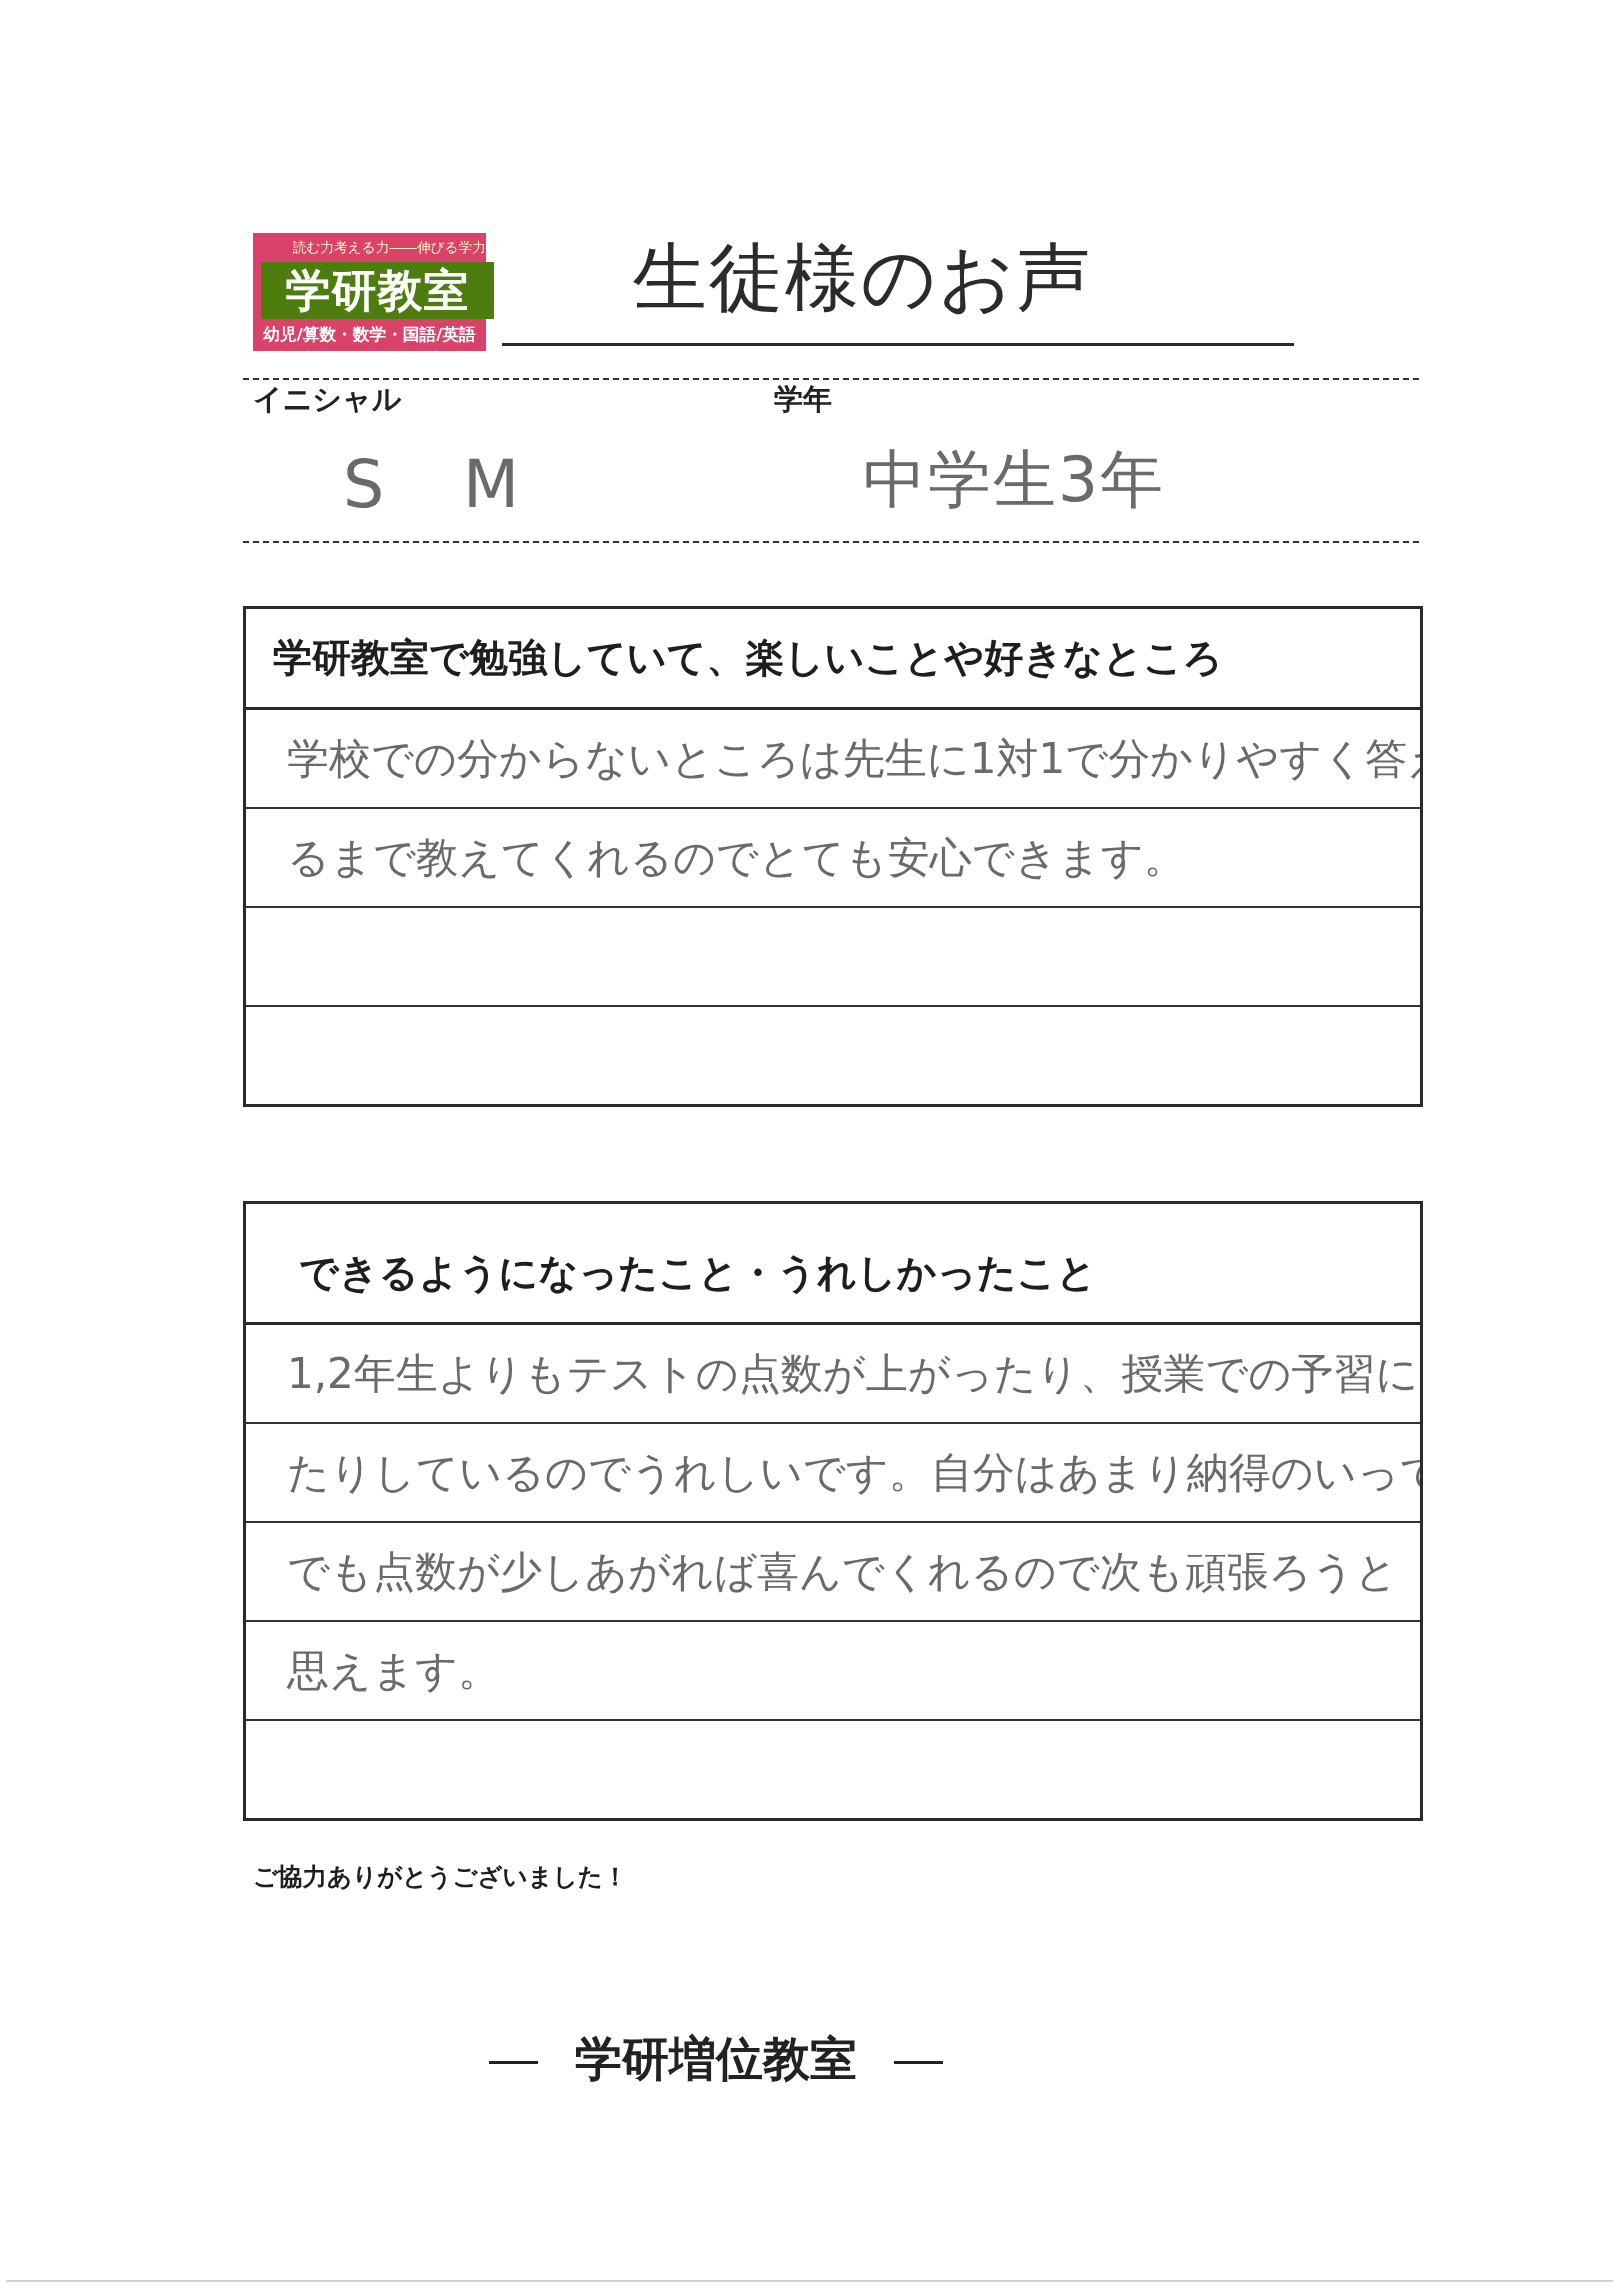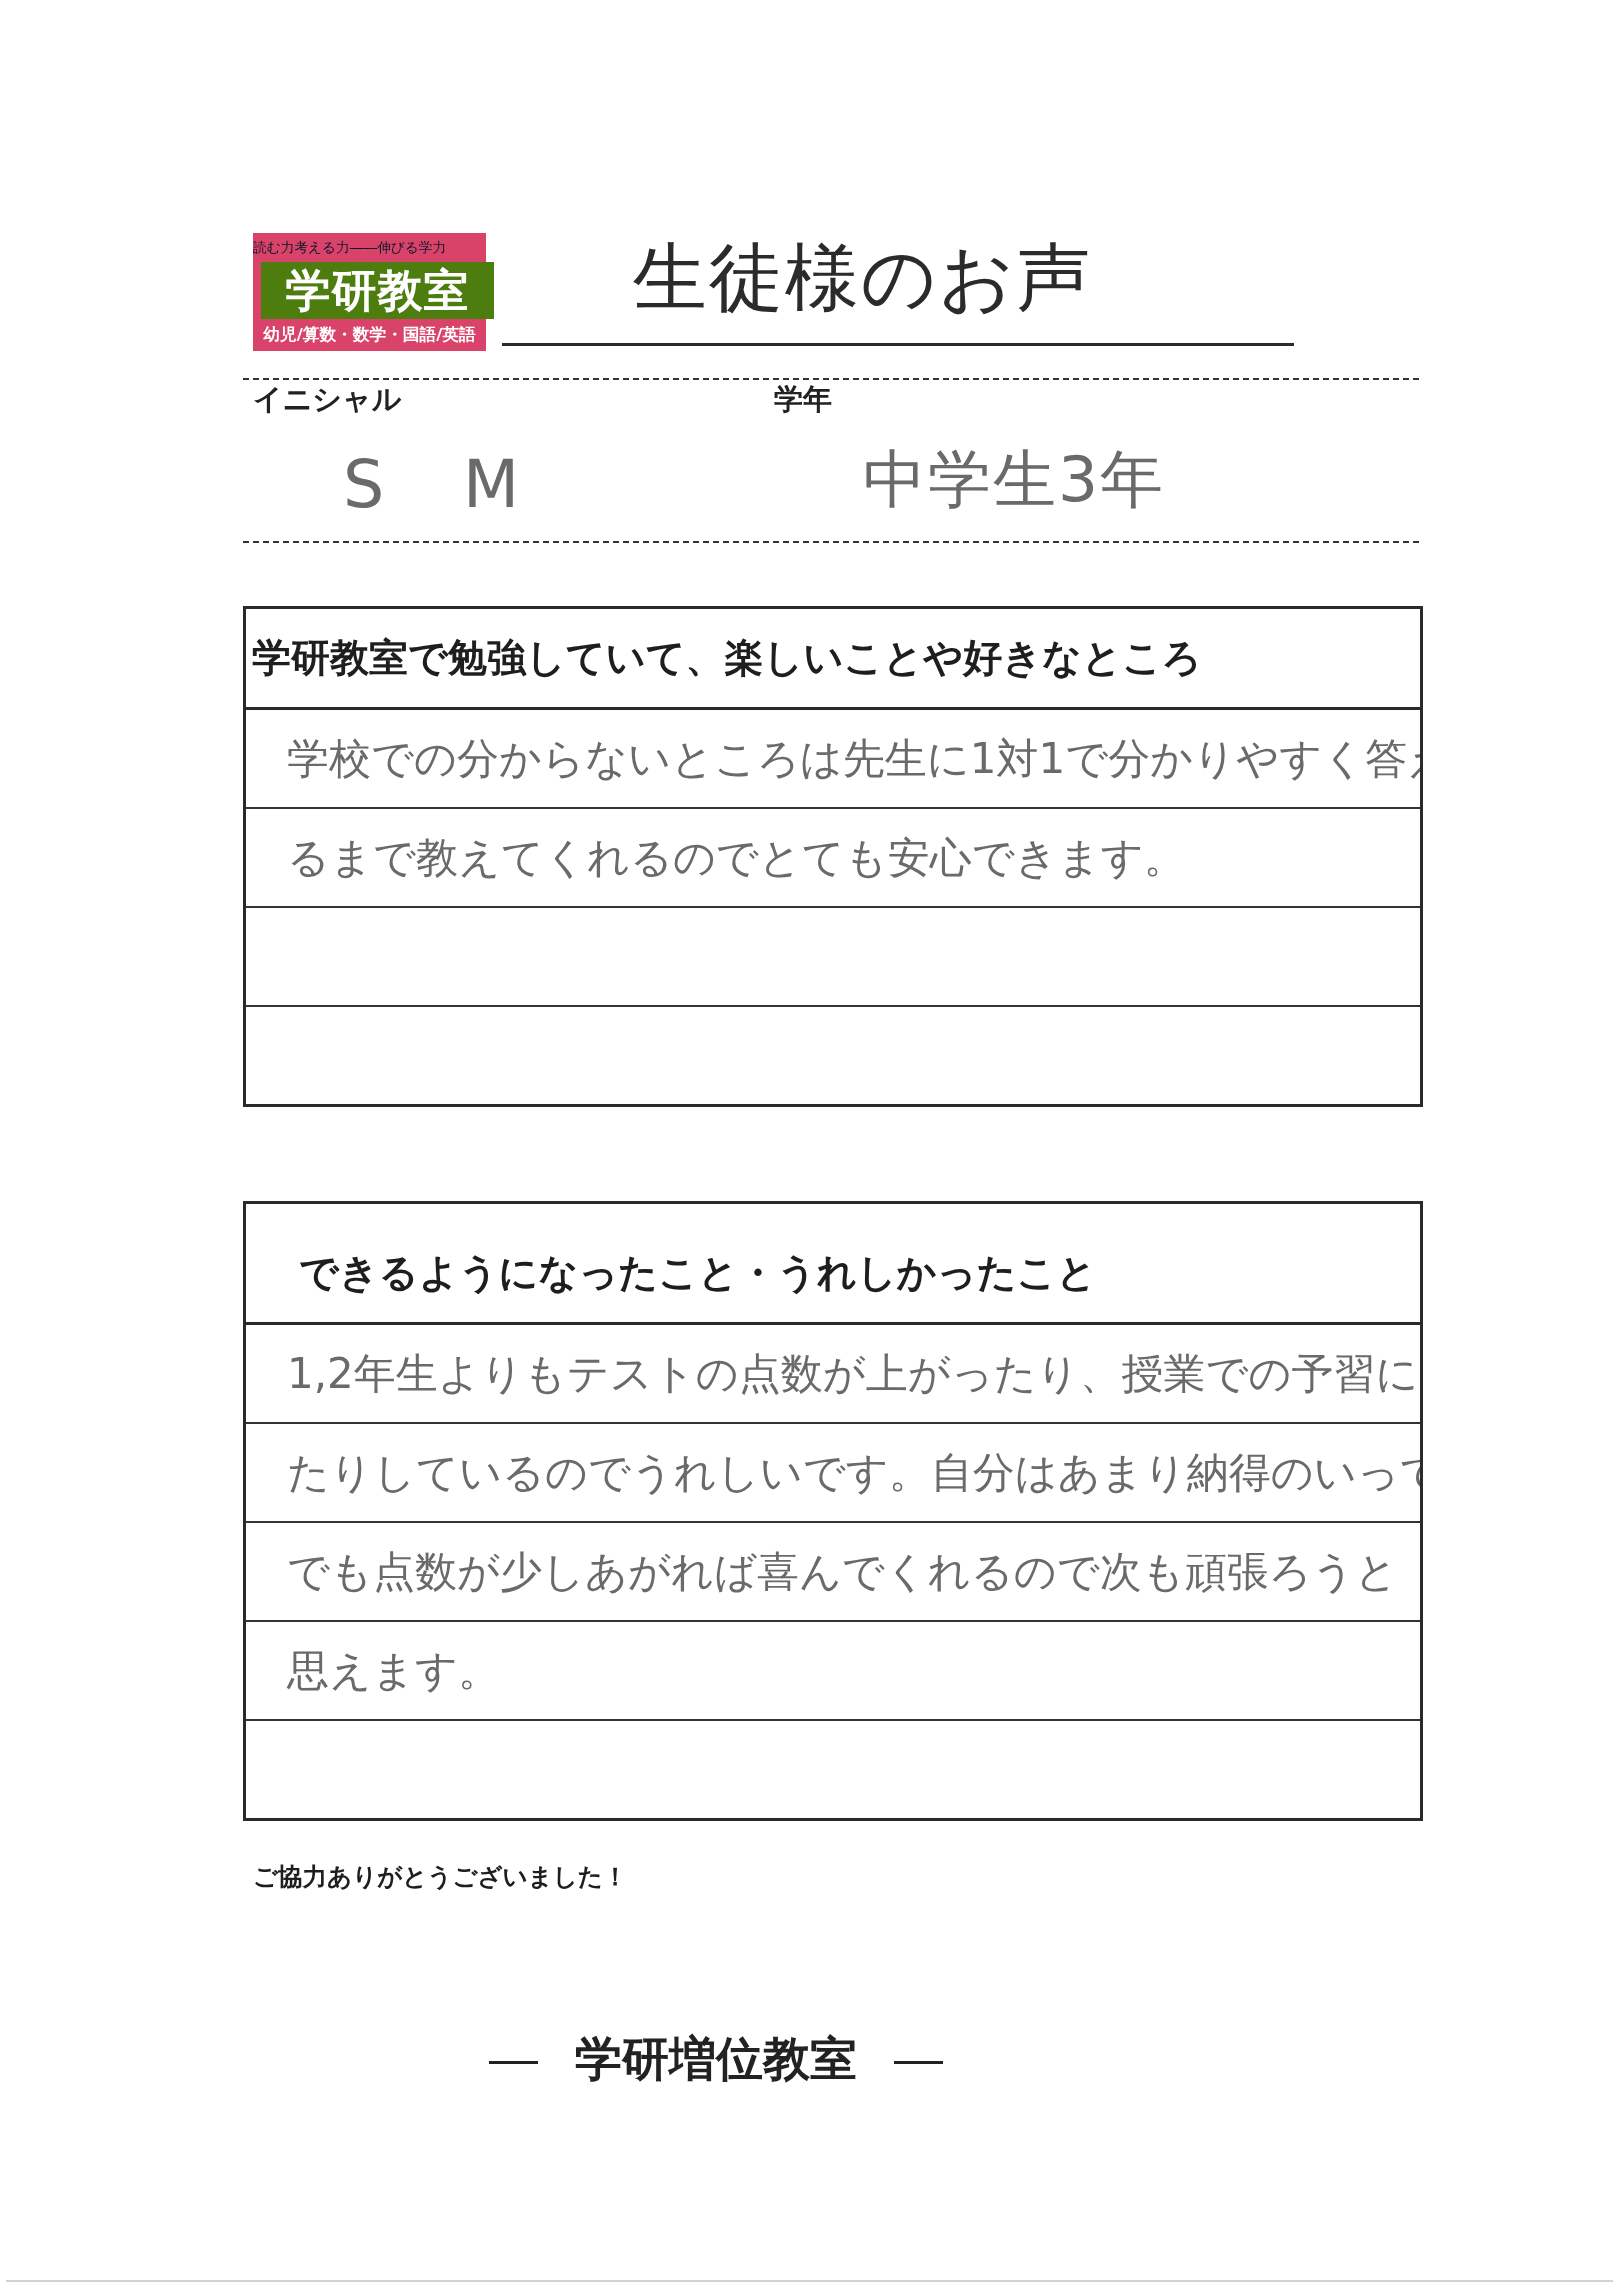--- a/index.html
+++ b/index.html
@@ -7,21 +7,21 @@
     width: 1620px; height: 2292px; position: relative; overflow: hidden;
     background: #ffffff;
     font-family: "DejaVu Sans", "Liberation Sans", sans-serif;
     color: #222222;
   }
   .abs { position: absolute; }
 
   
   .logo { left: 253px; top: 233px; width: 233px; height: 118px; background: #d9436a; }
   .logo .tagline { position: absolute; left: 0; top: 0; width: 100%; height: 29px;
-    font-size: 13.7px; color: #0f172a; text-align: left; line-height: 29px; letter-spacing: 0; }
+    font-size: 13.7px; color: #fef9c3; text-align: right; line-height: 29px; letter-spacing: 0; }
   .logo .brand { position: absolute; left: 8px; top: 29px; width: 100%; height: 57px;
     background: #4d7c0f; color: #ffffff; font-weight: bold; font-size: 45px;
     text-align: center; line-height: 57px; letter-spacing: 1px; }
   .logo .subjects { position: absolute; left: 0; top: 86px; width: 100%; height: 31px;
     font-size: 16.7px; color: #ffffff; font-weight: bold; text-align: center; line-height: 31px; }
 
   
   .title { left: 549px; top: 233px; width: 627px; text-align: center; font-size: 74px;
     font-weight: normal; color: #2b2b2b; letter-spacing: 2px; line-height: 88px; }
   .title-underline { left: 502px; top: 343px; width: 792px; height: 2.9px; background: #2b2b2b; }
@@ -30,21 +30,21 @@
   .dash { left: 243px; width: 1176px; height: 0; border-top: 2.9px dashed #333333; }
 
   .label { font-size: 29px; font-weight: bold; color: #222222; line-height: 35px; }
   .hand { font-family: "DejaVu Sans", sans-serif; color: #6a6a6a; font-weight: normal; }
   .initials-val { left: 343px; top: 446px; font-size: 65px; letter-spacing: 29px; line-height: 78px; }
   .grade-val { left: 863px; top: 441px; font-size: 63px; letter-spacing: 2px; line-height: 78px; }
 
   
   .box { left: 243px; width: 1174px; border: 3.9px solid #2a2a2a; box-sizing: content-box; }
   .box .head { height: 98px; border-bottom: 3.9px solid #2a2a2a; display: flex; align-items: center;
-    padding-left: 6px; font-size: 39px; font-weight: bold; color: #1e1e1e; letter-spacing: 0; }
+    padding-left: 27px; font-size: 39px; font-weight: bold; color: #1e1e1e; letter-spacing: 0; }
   .box .row { height: 97px; border-bottom: 2px solid #333333; display: flex; align-items: center;
     padding-left: 41px; font-size: 42px; color: #6a6a6a; white-space: nowrap; overflow: hidden; }
   .box .row:last-child { border-bottom: none; }
 
   .box1 { top: 606px; }
   .box2 { top: 1201px; }
   .box2 .head { padding-left: 53px; margin-top: 20px; }
 
   
   .thanks { left: 253px; top: 1859px; font-size: 24.5px; font-weight: bold; line-height: 36px; color: #1e1e1e; }

